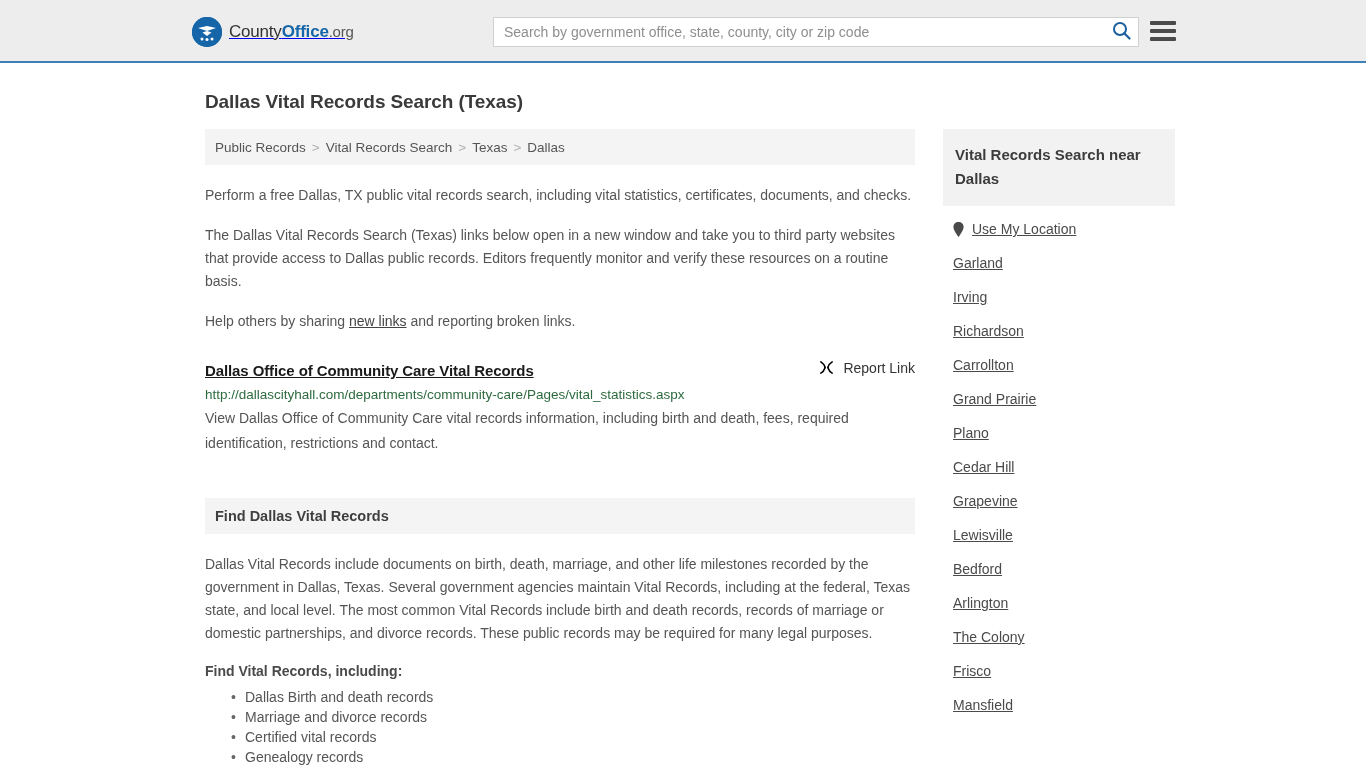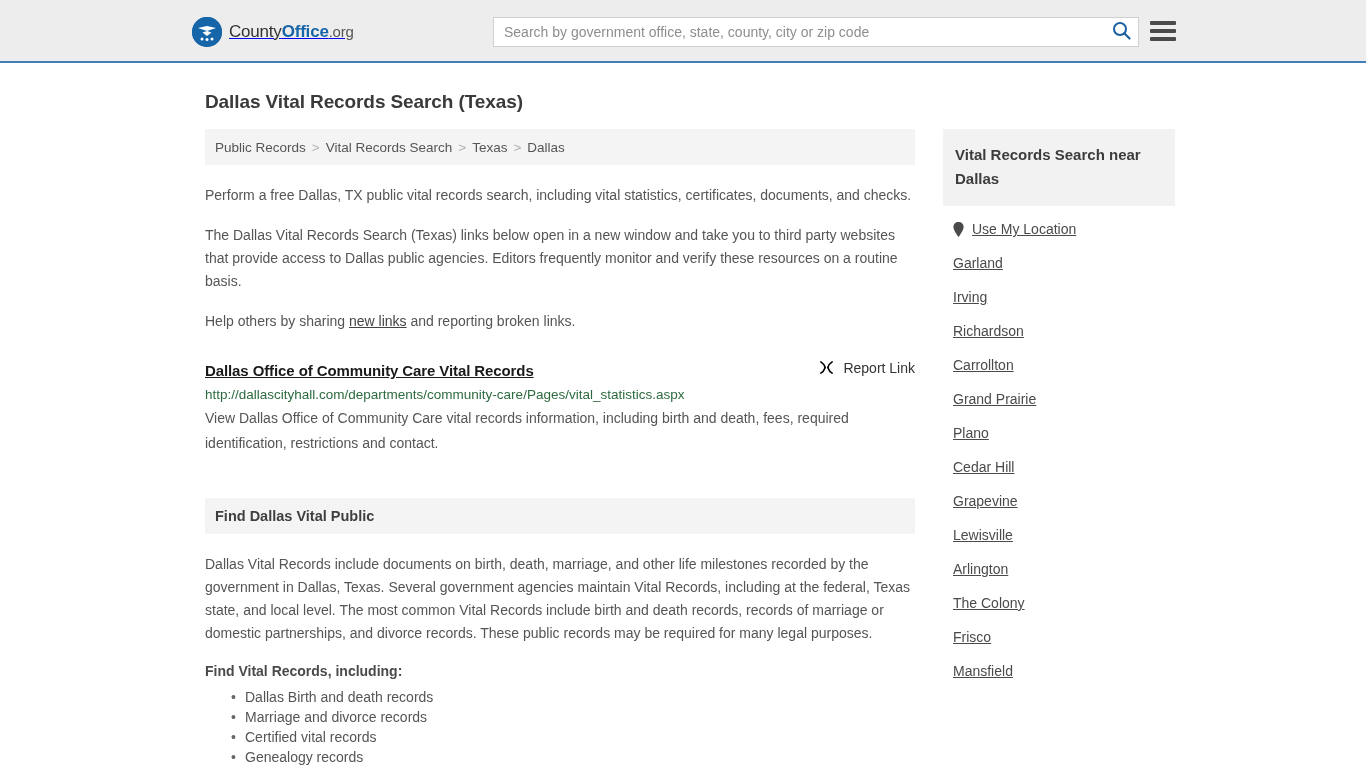--- a/index.html
+++ b/index.html
@@ -283,21 +283,21 @@
         <span class="sep">&gt;</span>
         <a href="#">Vital Records Search</a>
         <span class="sep">&gt;</span>
         <a href="#">Texas</a>
         <span class="sep">&gt;</span>
         <a href="#">Dallas</a>
       </nav>
 
       <p class="para first">Perform a free Dallas, TX public vital records search, including vital statistics, certificates, documents, and checks.</p>
 
-      <p class="para">The Dallas Vital Records Search (Texas) links below open in a new window and take you to third party websites that provide access to Dallas public agencies. Editors frequently monitor and verify these resources on a routine basis.</p>
+      <p class="para">The Dallas Vital Records Search (Texas) links below open in a new window and take you to third party websites that provide access to Dallas public records. Editors frequently monitor and verify these resources on a routine basis.</p>
 
       <p class="para">
         <span>Help others by sharing </span><a class="inline-link" href="#">new links</a><span> and reporting broken links.</span>
       </p>
 
       <div class="result">
         <div class="result-head">
           <a class="result-title" href="#">Dallas Office of Community Care Vital Records</a>
           <a class="report-link" href="#">
             <span>
@@ -308,21 +308,21 @@
                 <path d="M15 15 C11 12.5, 11 10, 10.5 9" fill="none" stroke="#000" stroke-width="1.7" stroke-linecap="round"></path>
               </svg>
             </span>
             <span>Report Link</span>
           </a>
         </div>
         <div class="result-url">http://dallascityhall.com/departments/community-care/Pages/vital_statistics.aspx</div>
         <div class="result-desc">View Dallas Office of Community Care vital records information, including birth and death, fees, required identification, restrictions and contact.</div>
       </div>
 
-      <div class="section-head">Find Dallas Vital Public</div>
+      <div class="section-head">Find Dallas Vital Records</div>
 
       <div class="section-body">
         <p class="para first">Dallas Vital Records include documents on birth, death, marriage, and other life milestones recorded by the government in Dallas, Texas. Several government agencies maintain Vital Records, including at the federal, Texas state, and local level. The most common Vital Records include birth and death records, records of marriage or domestic partnerships, and divorce records. These public records may be required for many legal purposes.</p>
         <div class="sub-head">Find Vital Records, including:</div>
         <ul class="bullets">
           <li>Dallas Birth and death records</li>
           <li>Marriage and divorce records</li>
           <li>Certified vital records</li>
           <li>Genealogy records</li>
         </ul>
@@ -365,20 +365,23 @@
         <div class="side-link-row">
           <a href="#">Cedar Hill</a>
         </div>
         <div class="side-link-row">
           <a href="#">Grapevine</a>
         </div>
         <div class="side-link-row">
           <a href="#">Lewisville</a>
         </div>
         <div class="side-link-row">
+          <a href="#">Bedford</a>
+        </div>
+        <div class="side-link-row">
           <a href="#">Arlington</a>
         </div>
         <div class="side-link-row">
           <a href="#">The Colony</a>
         </div>
         <div class="side-link-row">
           <a href="#">Frisco</a>
         </div>
         <div class="side-link-row">
           <a href="#">Mansfield</a>

